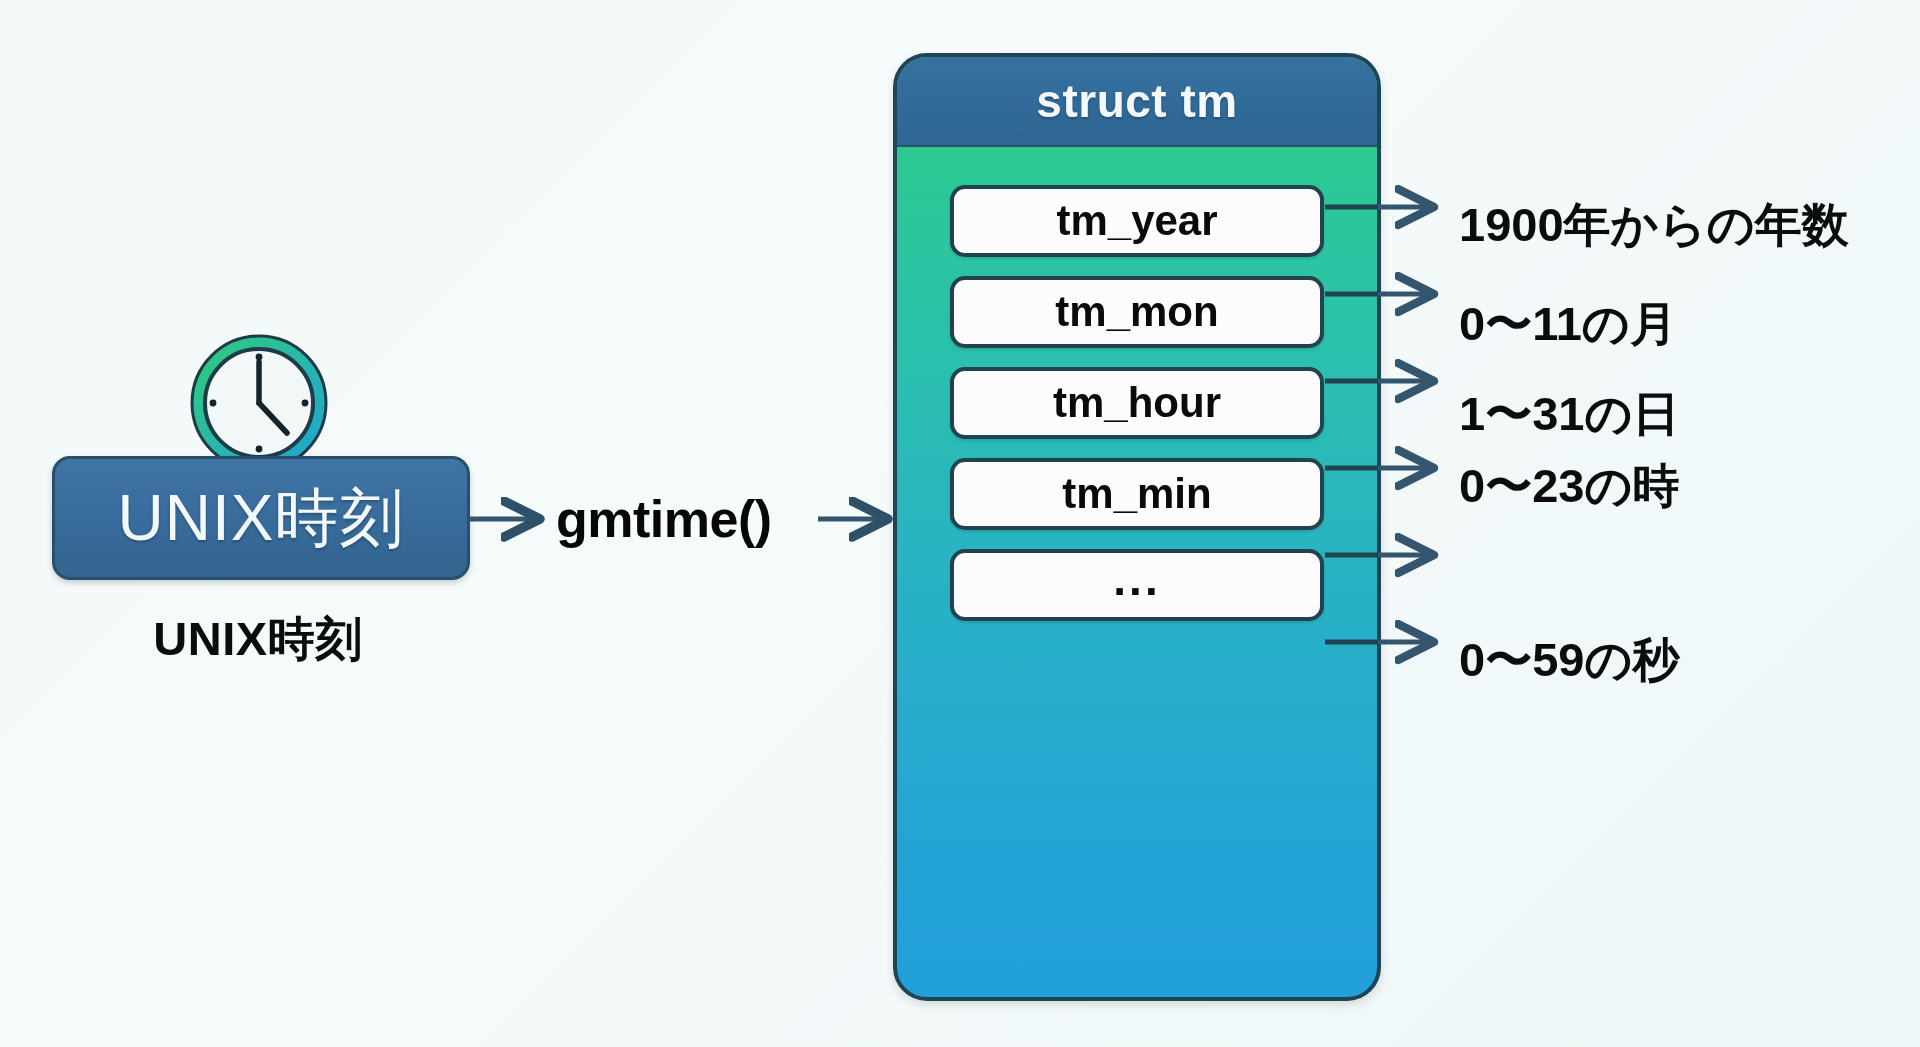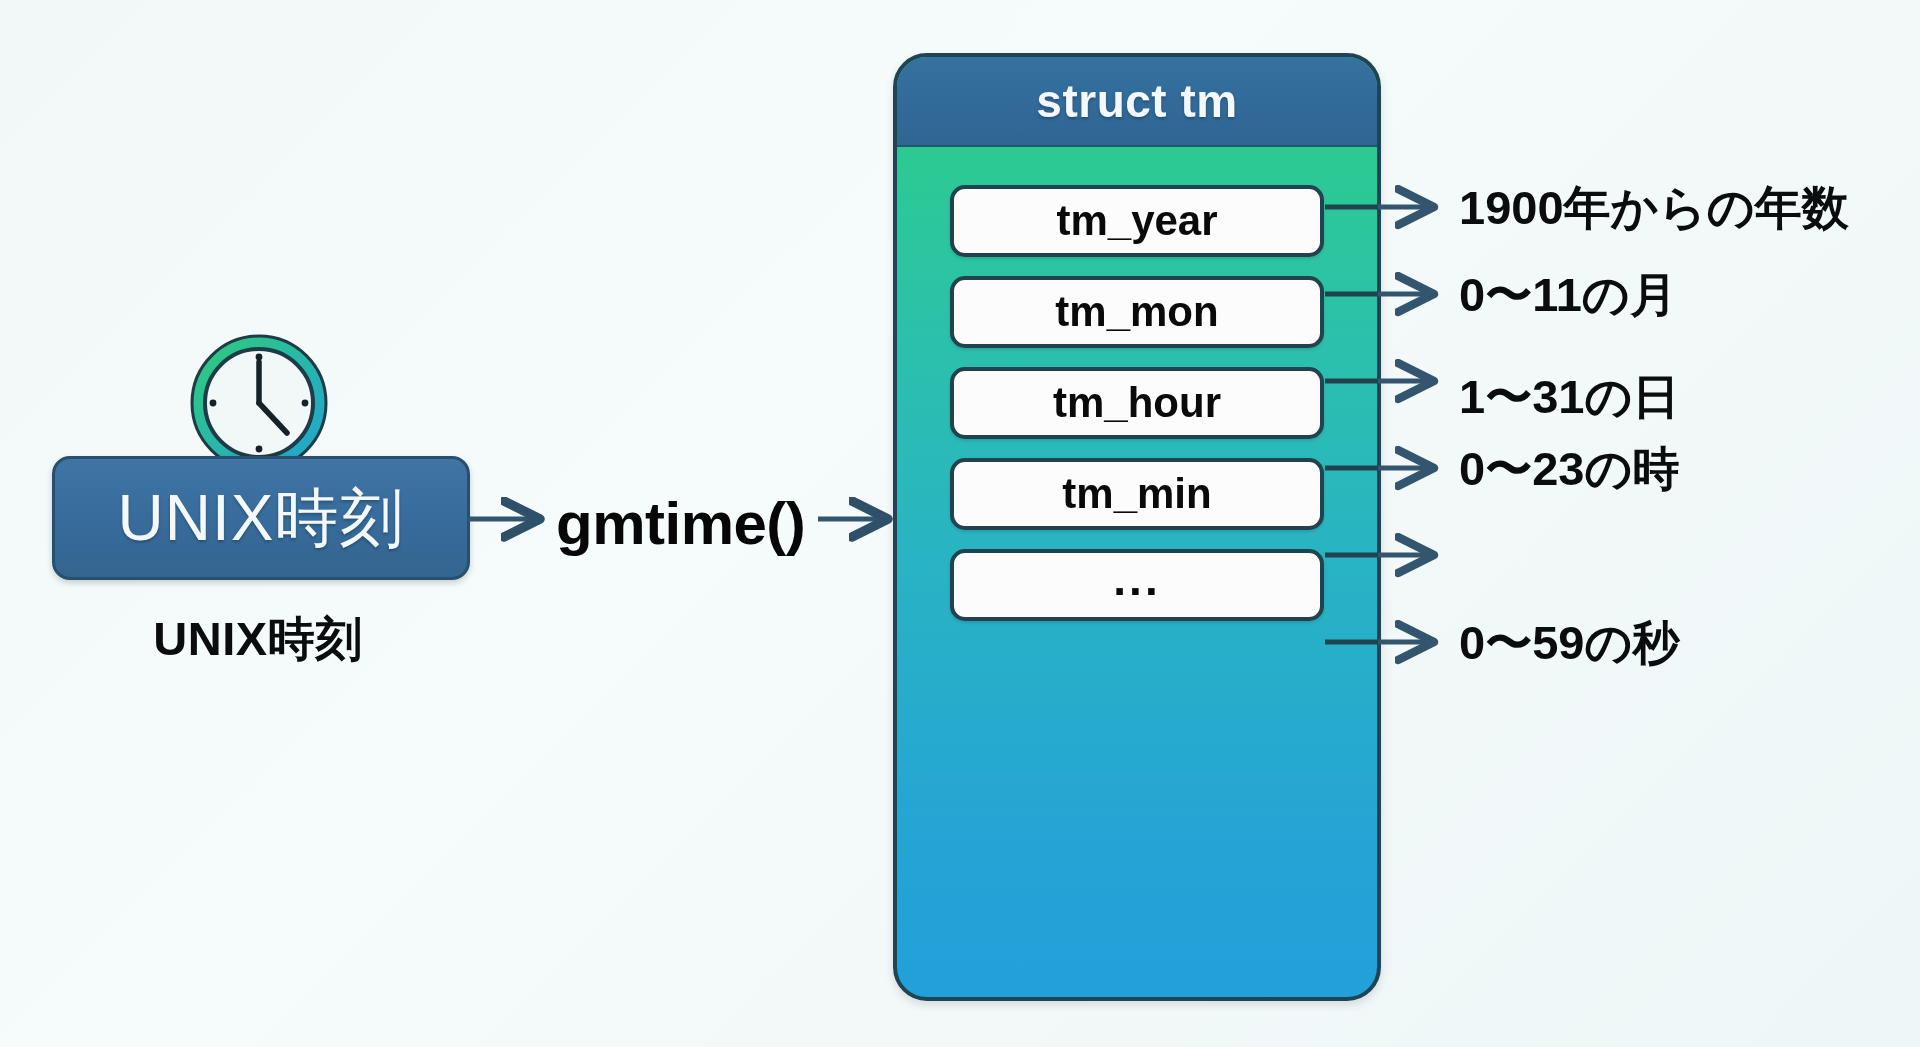--- a/index.html
+++ b/index.html
@@ -64,21 +64,21 @@
     color: #0a0c0e;
     letter-spacing: 0.5px;
     white-space: nowrap;
   }
 
   
   #gmtime-label {
     position: absolute;
     left: 556px;
     top: 489px;
-    font-size: 60px;
+    font-size: 52px;
     font-weight: 700;
     color: #070708;
     white-space: nowrap;
     letter-spacing: -0.5px;
   }
 
   
   #arrow-layer {
     position: absolute;
     left: 0; top: 0;
@@ -162,20 +162,21 @@
   
   .annotation {
     position: absolute;
     left: 1459px;
     font-size: 47px;
     font-weight: 700;
     color: #0a0c0e;
     white-space: nowrap;
     letter-spacing: 0px;
     line-height: 1;
+    margin-top: 17px;
   }
 </style>
 </head>
 <body>
 
 <div id="canvas">
 
   <div id="clock-icon">
     <svg width="146" height="146" viewBox="0 0 146 146">
       <defs>
@@ -222,21 +223,21 @@
       <div class="field-row">
         <span class="field-label">tm_min</span>
       </div>
       <div class="field-row">
         <span class="field-label ellipsis">...</span>
       </div>
     </div>
   </div>
 
   <div class="annotation" style="top:184px">1900年からの年数</div>
-  <div class="annotation" style="top:271px">0〜11の月</div>
+  <div class="annotation" style="top:283px">0〜11の月</div>
   <div class="annotation" style="top:373px">1〜31の日</div>
   <div class="annotation" style="top:445px">0〜23の時</div>
   <div class="annotation" style="top:619px">0〜59の秒</div>
 
   <svg id="arrow-layer" viewBox="0 0 1920 1047">
     <defs>
       <marker id="ah" markerWidth="9" markerHeight="9" refX="7.4" refY="4.5" orient="auto" markerUnits="strokeWidth">
         <path d="M0.6,0.9 L7.8,4.5 L0.6,8.1" fill="none" stroke="#33556e" stroke-width="1.7" stroke-linecap="round" stroke-linejoin="round"></path>
       </marker>
       <marker id="ahs" markerWidth="9" markerHeight="9" refX="7.4" refY="4.5" orient="auto" markerUnits="strokeWidth">

